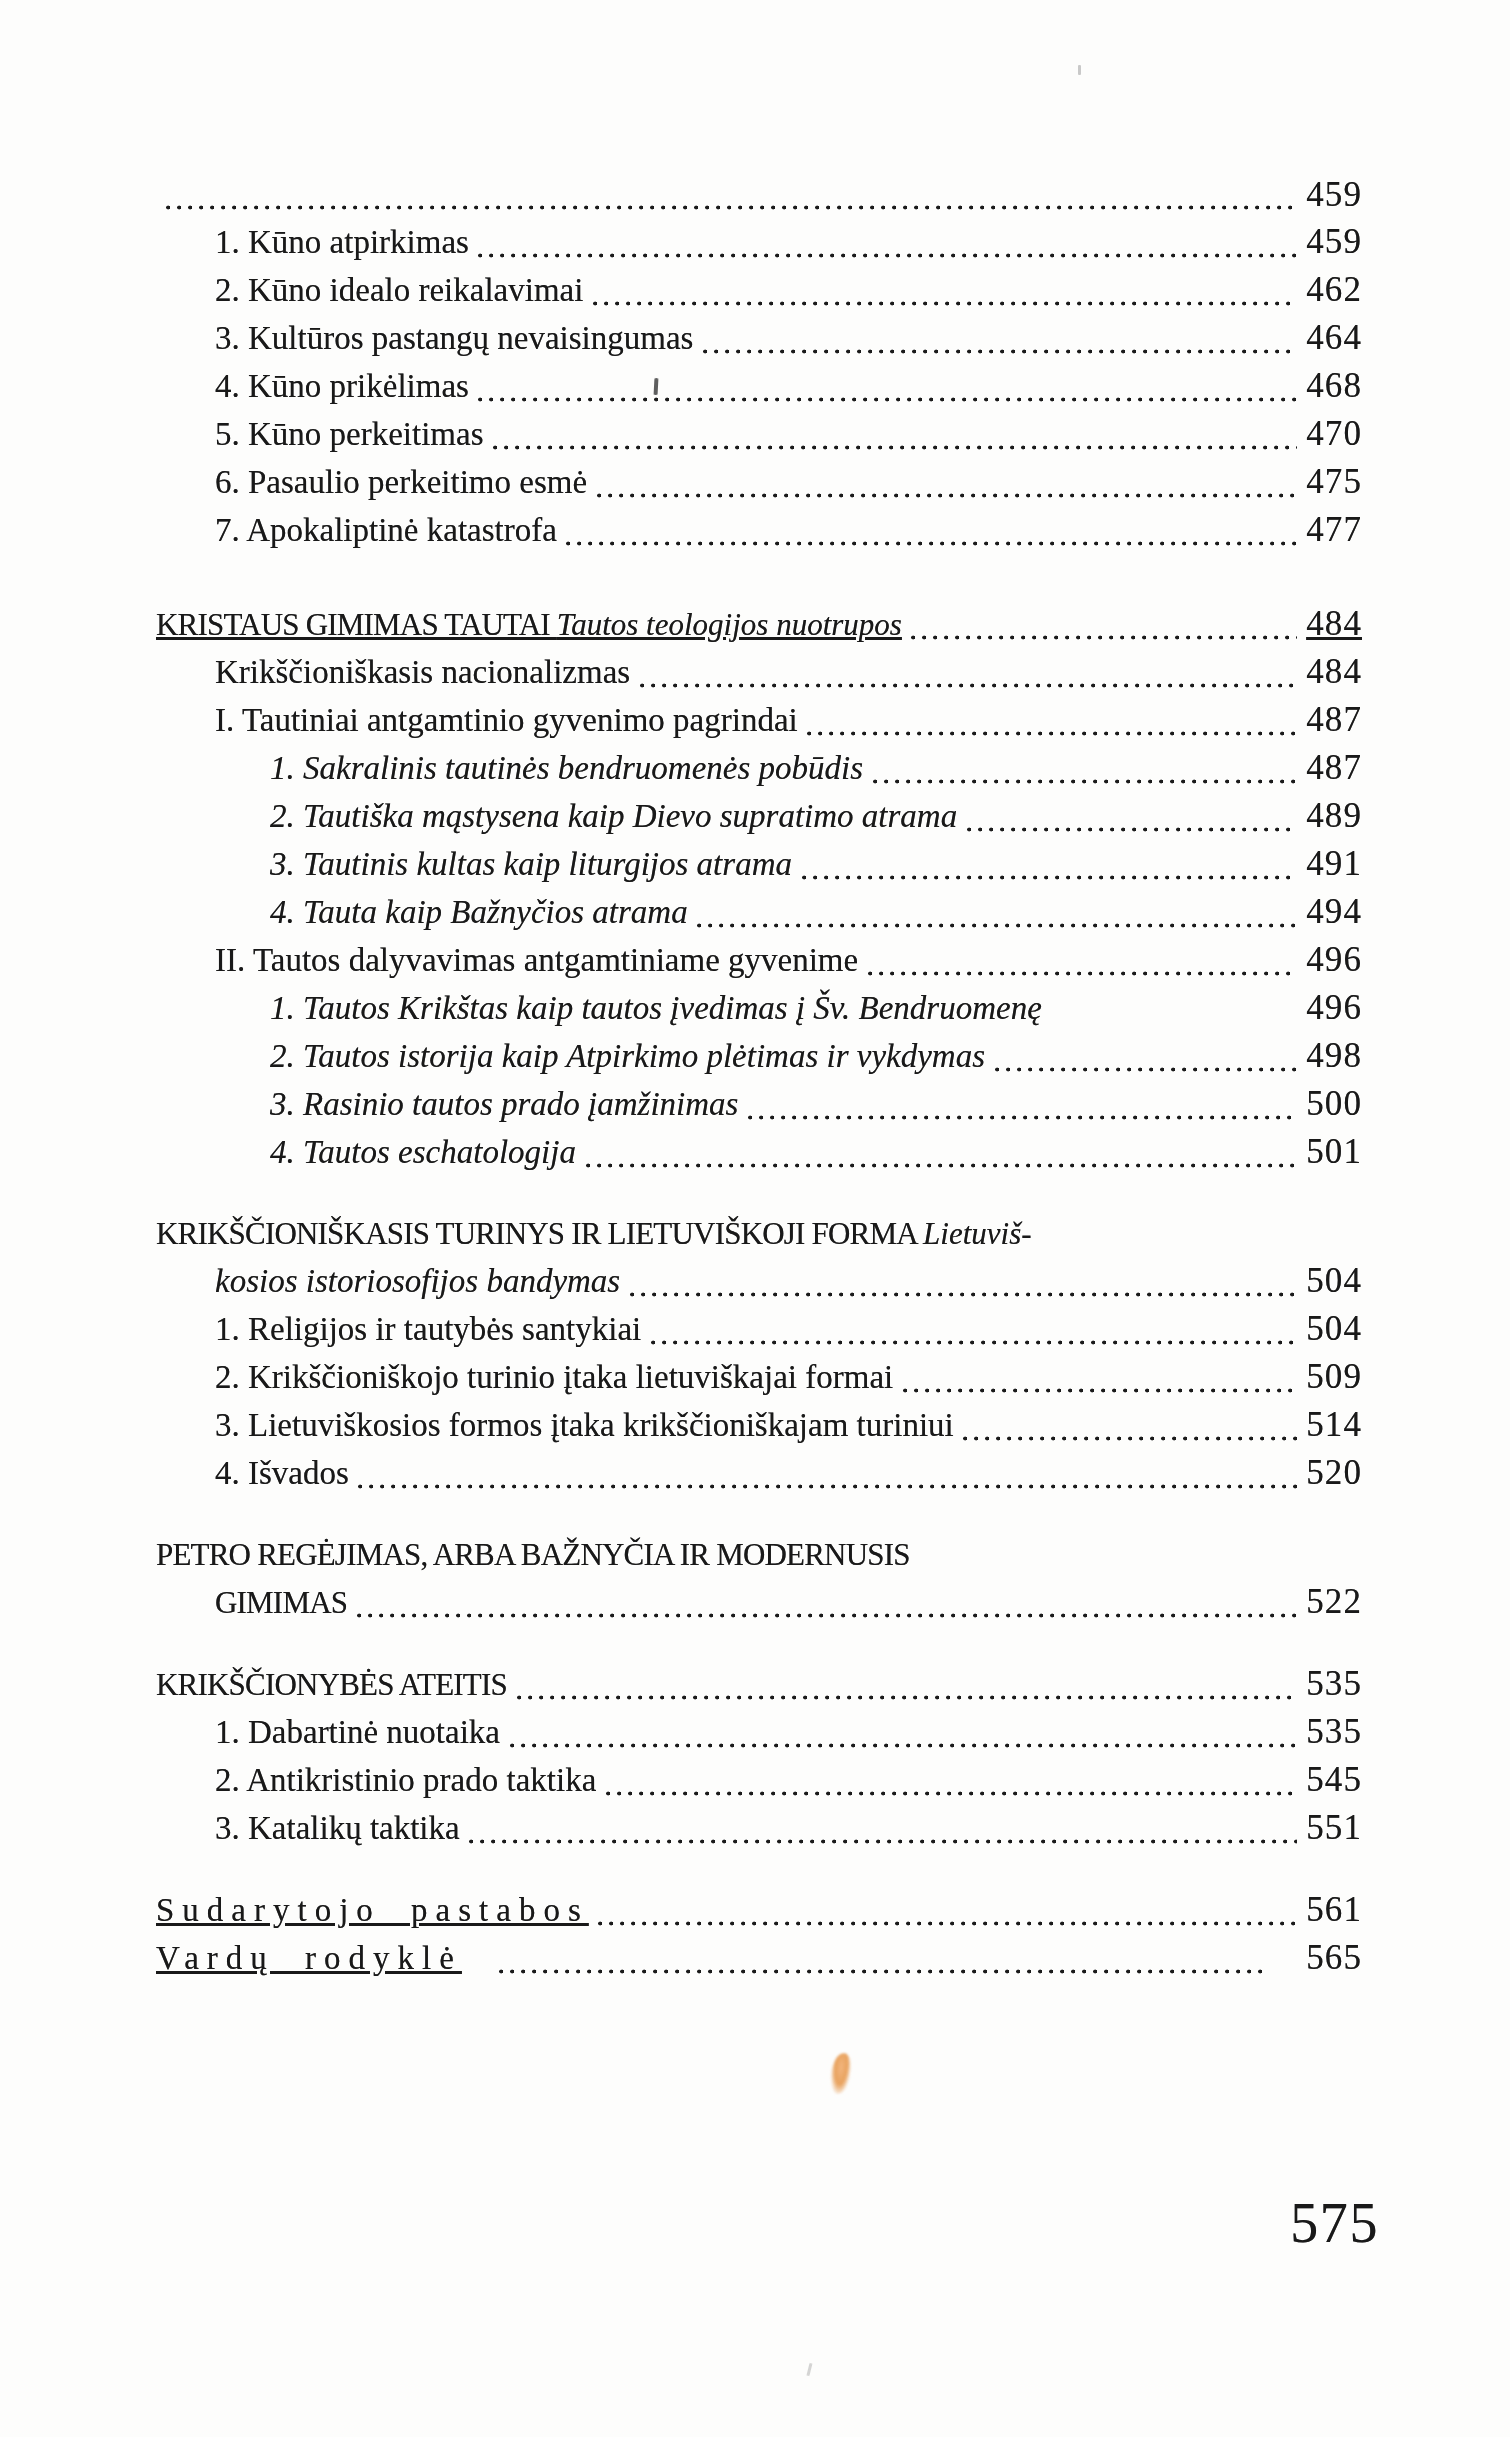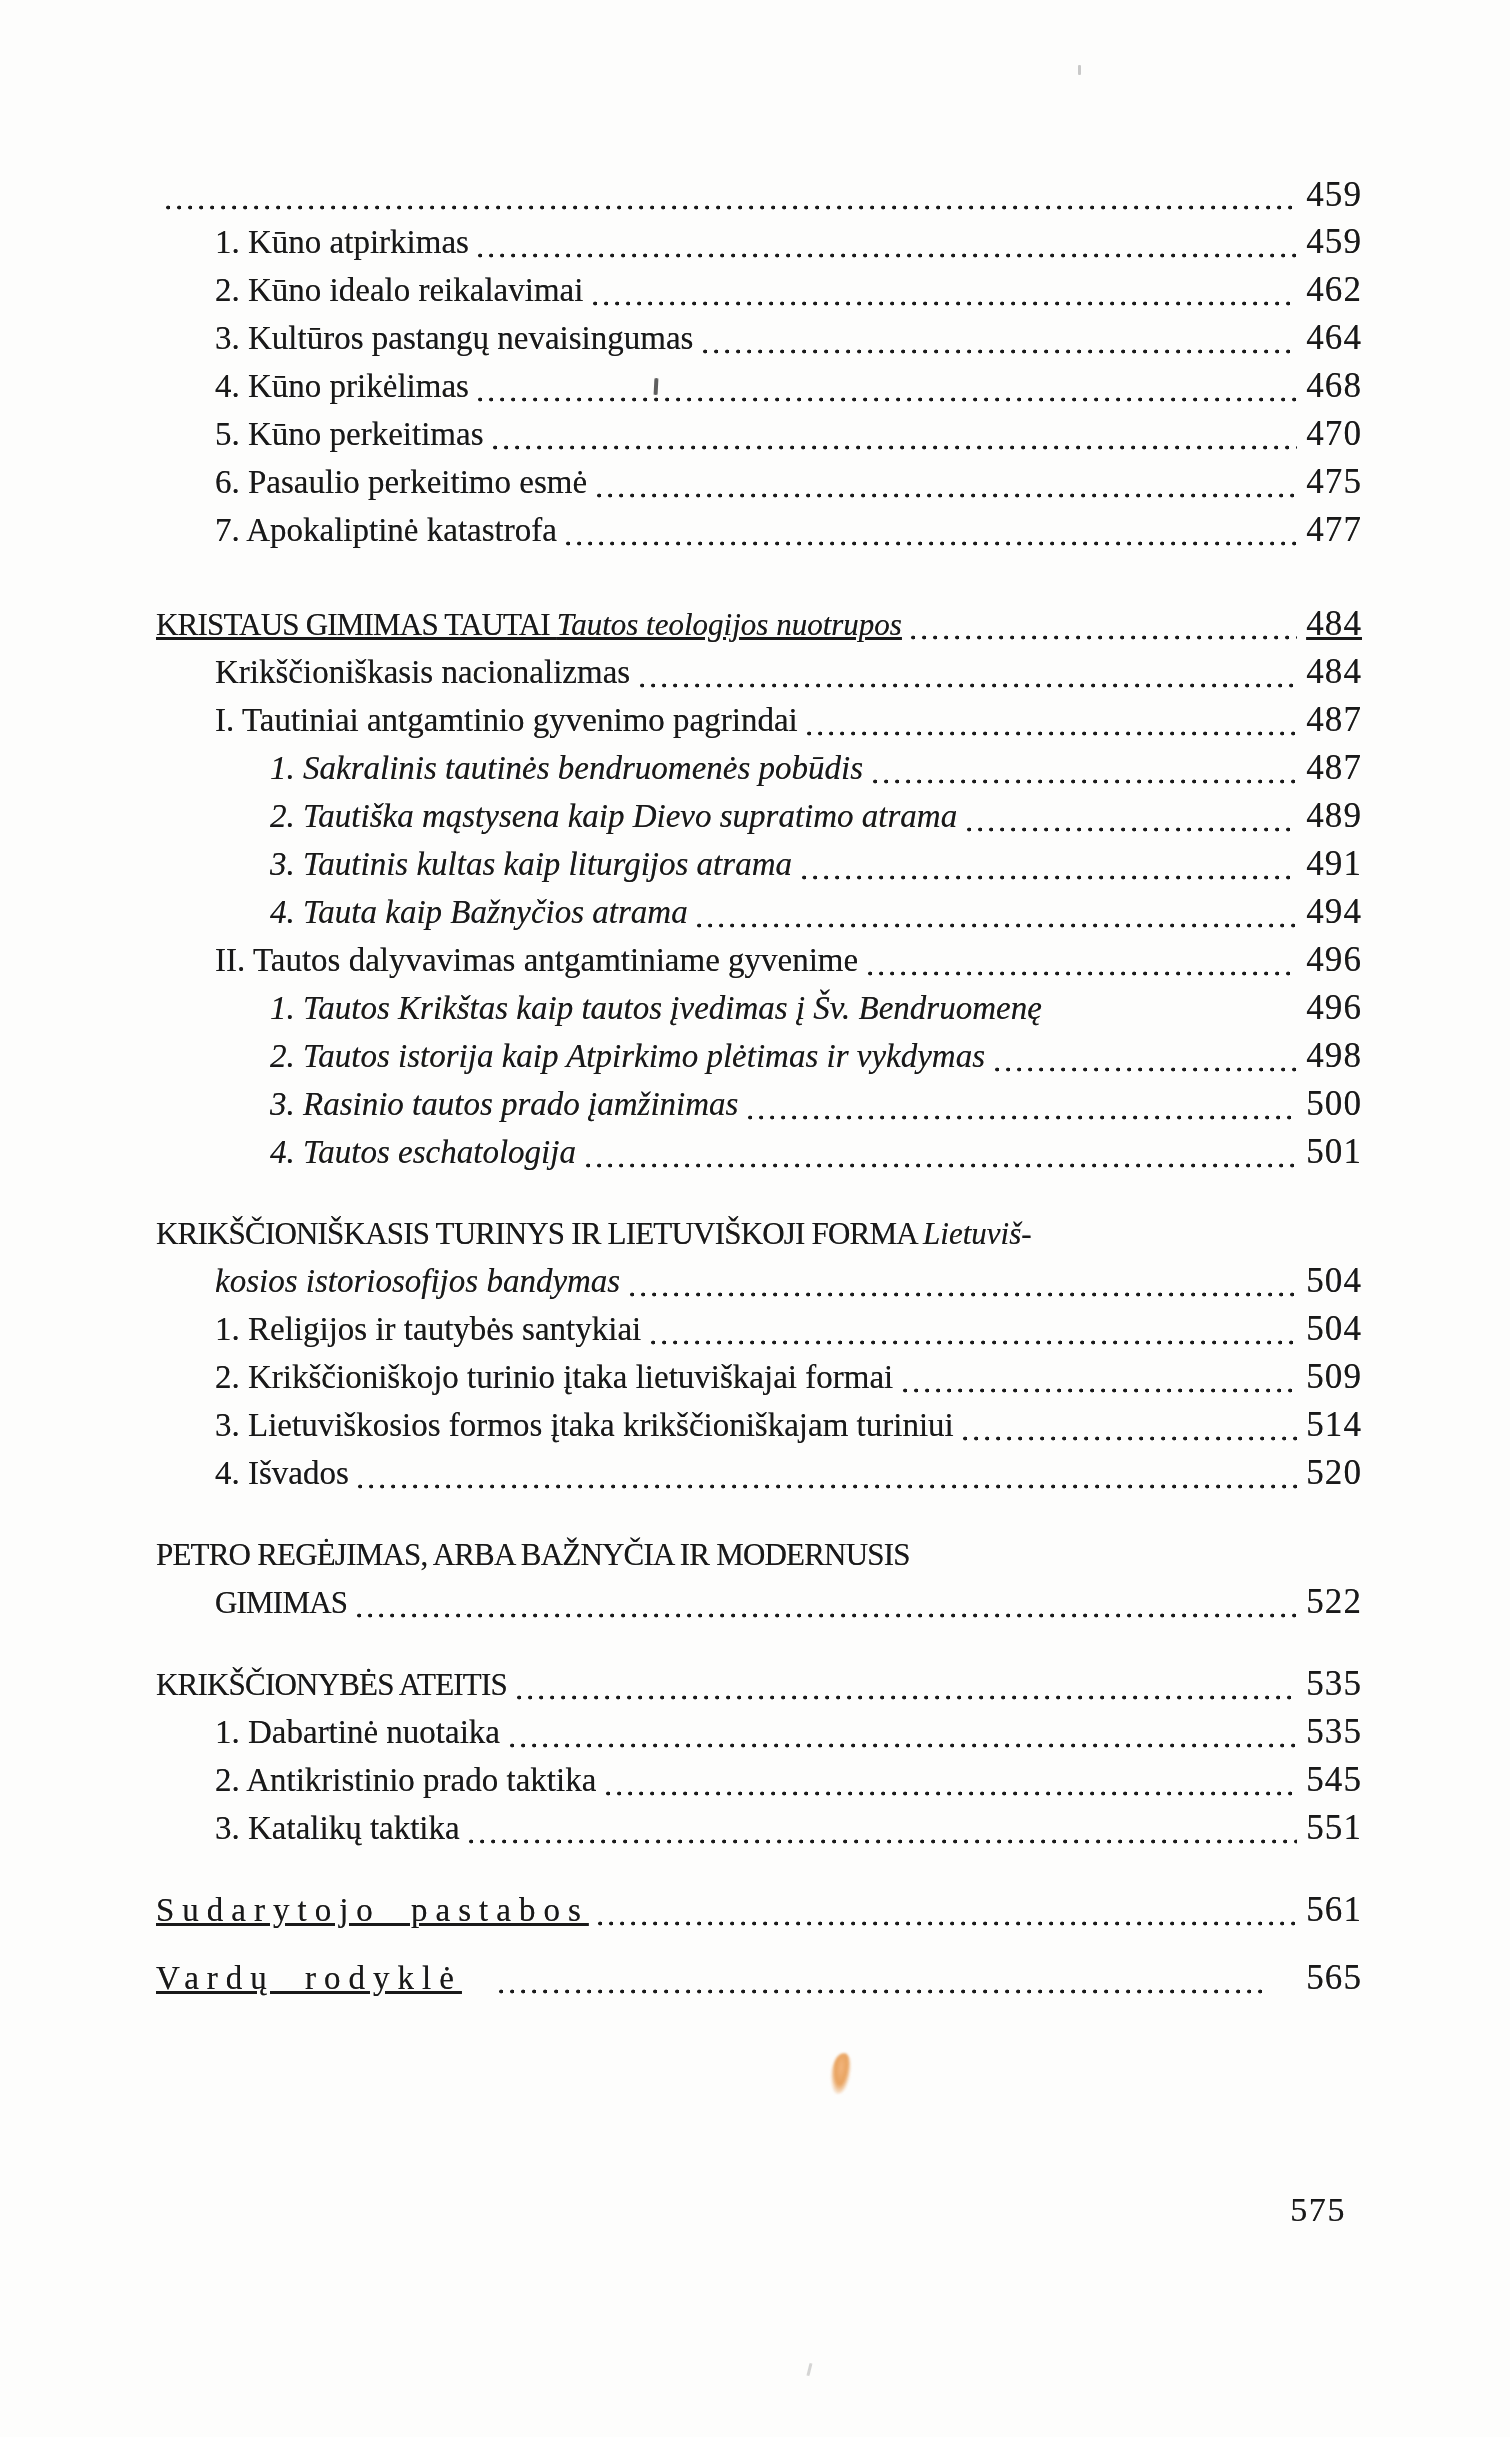--- a/index.html
+++ b/index.html
@@ -18,37 +18,37 @@
     text-shadow:0 0 0.5px rgba(25,25,25,.65);
   }
   .row{
     display:flex;align-items:baseline;
     line-height:47px;font-size:33px;white-space:nowrap;
   }
   .row.i1{padding-left:59px;}
   .row.i2{padding-left:114px;}
   .row.gap-section{margin-top:34px;}
   .row.gap-section-lg{margin-top:46px;text-decoration:underline;}
-  .row.gap-small{margin-top:20px;gap:28px;}
+  .row.gap-small{gap:28px;}
   .row.caps{font-size:31px;}
   .row.caps .label>span:not(.it){letter-spacing:-0.8px;}
   .row.spaced .label{letter-spacing:8px;word-spacing:14px;text-decoration:underline;}
   .label span.it{font-style:italic;letter-spacing:0;}
   .leader{
     flex:1 1 auto;min-width:24.4px;align-self:flex-end;
     height:4.8px;margin:0 9.6px 8px 9.6px;
     background-image:radial-gradient(circle at 2.1px 2.4px,#1b1b1b 1.7px,rgba(0,0,0,0) 2.1px);
     background-size:11px 4.8px;background-repeat:repeat-x;background-position:left bottom;
   }
   .leader.none{background:none;}
   .pnum{font-size:35px;letter-spacing:1.1px;}
   .row.caps .pnum{font-size:35px;}
   .footer-num{
-    position:absolute;top:2191px;right:165px;
-    font-size:34px;letter-spacing:1.6px;
+    position:absolute;top:2191px;right:132px;
+    font-size:56px;letter-spacing:1.6px;
     text-shadow:0 0 0.5px rgba(25,25,25,.65);
   }
   
   .smudge-orange{
     position:absolute;left:831px;top:2053px;width:19px;height:41px;
     background:radial-gradient(ellipse at 50% 35%, #f2b57d 0%, #e8a25e 45%, rgba(232,162,94,0) 78%);
     border-radius:60% 40% 55% 45%;
     transform:rotate(6deg);
     filter:blur(0.8px);
   }

